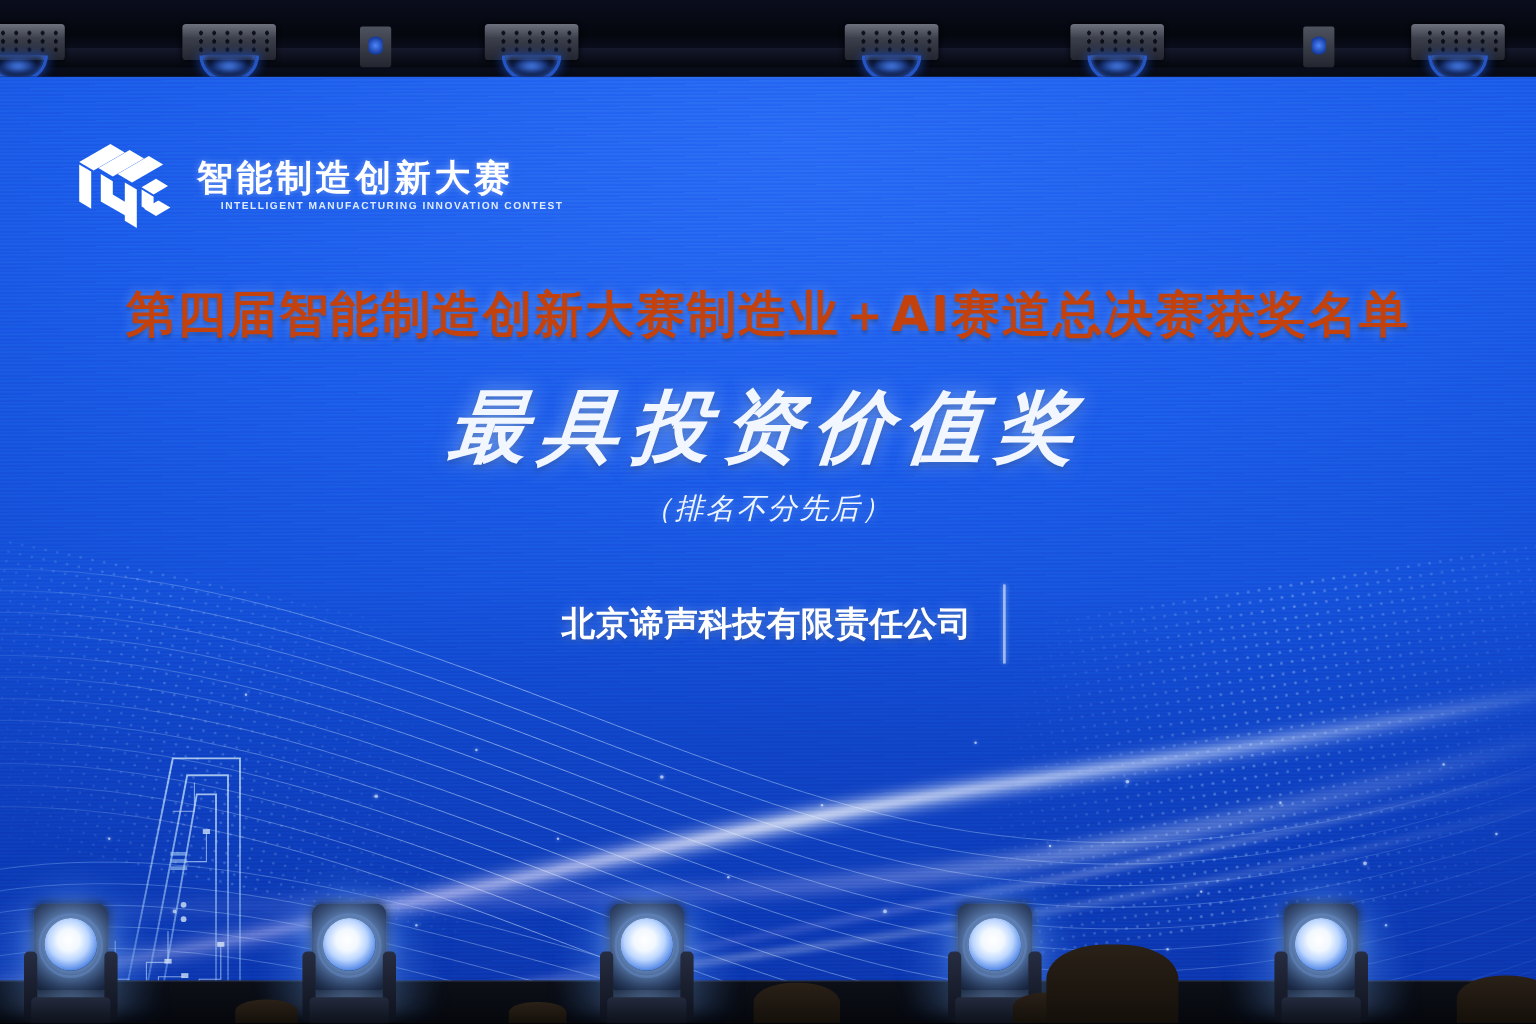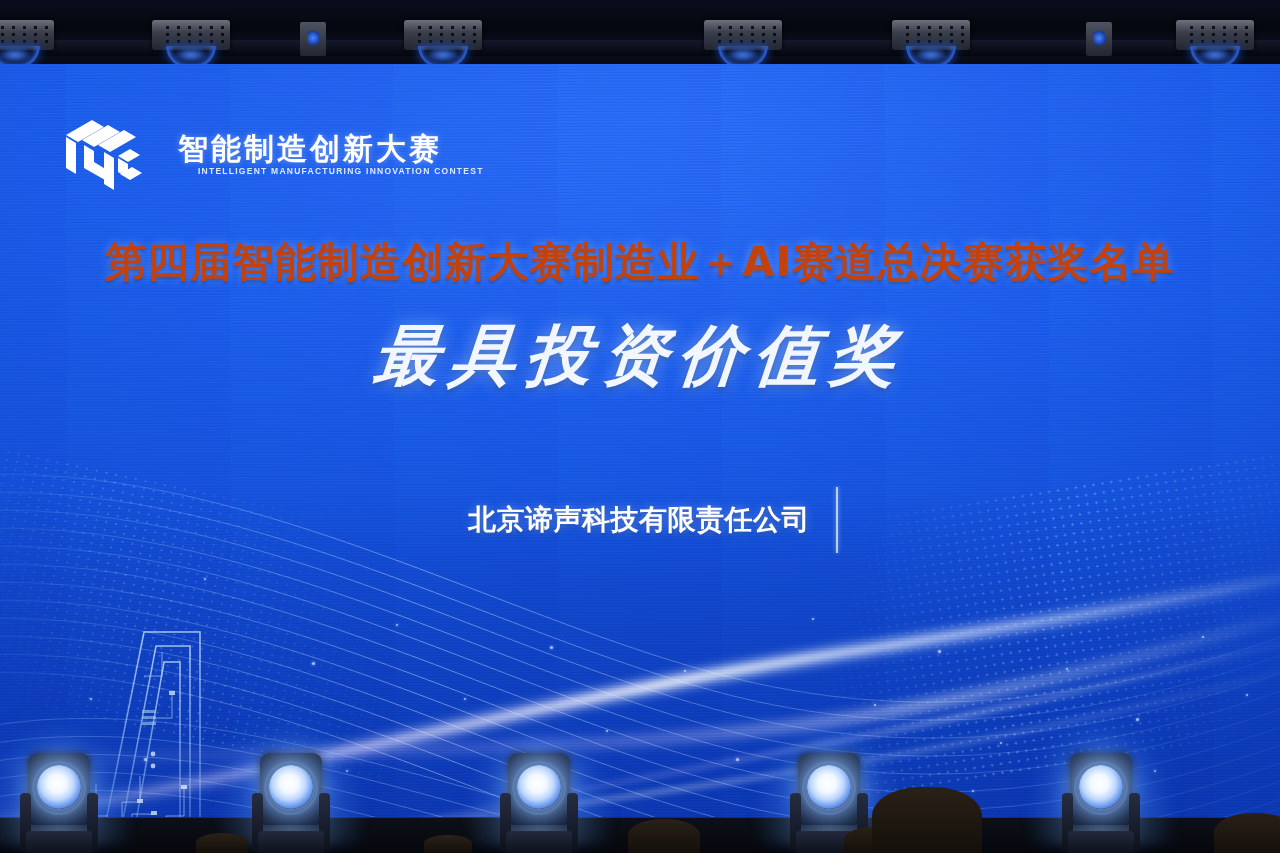--- a/index.html
+++ b/index.html
@@ -115,21 +115,21 @@
     -webkit-mask-image:linear-gradient(60deg, transparent 10%, #000 45%, transparent 85%);
     mask-image:linear-gradient(60deg, transparent 10%, #000 45%, transparent 85%);
     opacity:.5; transform:rotate(12deg);
   }
 
   
   .content { position:absolute; inset:0; z-index:30; }
 
   .logo-row {
     position:absolute; left:62px; top:112px;
-    display:flex; align-items:center; gap:28px;
+    display:flex; align-items:center; gap:14px;
   }
   .logo-mark { width:88px; height:86px; display:block; }
   .logo-text { display:flex; flex-direction:column; gap:3px; }
   .logo-cn {
     font-size:30px; font-weight:700; color:#ffffff; letter-spacing:3px;
     line-height:1; text-shadow:0 0 6px rgba(255,255,255,.35);
     font-family:"DejaVu Sans","Liberation Sans",sans-serif;
   }
   .logo-en {
     font-size:8.5px; color:#e8f1ff; letter-spacing:1.25px; line-height:1;
@@ -401,20 +401,21 @@
       <div class="logo-text">
         <div class="logo-cn">智能制造创新大赛</div>
         <div class="logo-en">INTELLIGENT MANUFACTURING INNOVATION CONTEST</div>
       </div>
     </div>
 
     <div class="main-title">第四届智能制造创新大赛制造业＋AI赛道总决赛获奖名单</div>
 
     <div class="award-title">最具投资价值奖</div>
 
+    <div class="award-note">（排名不分先后）</div>
 
     <div class="winners">
       <div class="winner">北京谛声科技有限责任公司</div>
       <div class="w-divider"></div>
       <div class="w-divider"></div>
     </div>
 
   </div>
 
   <div class="truss">

